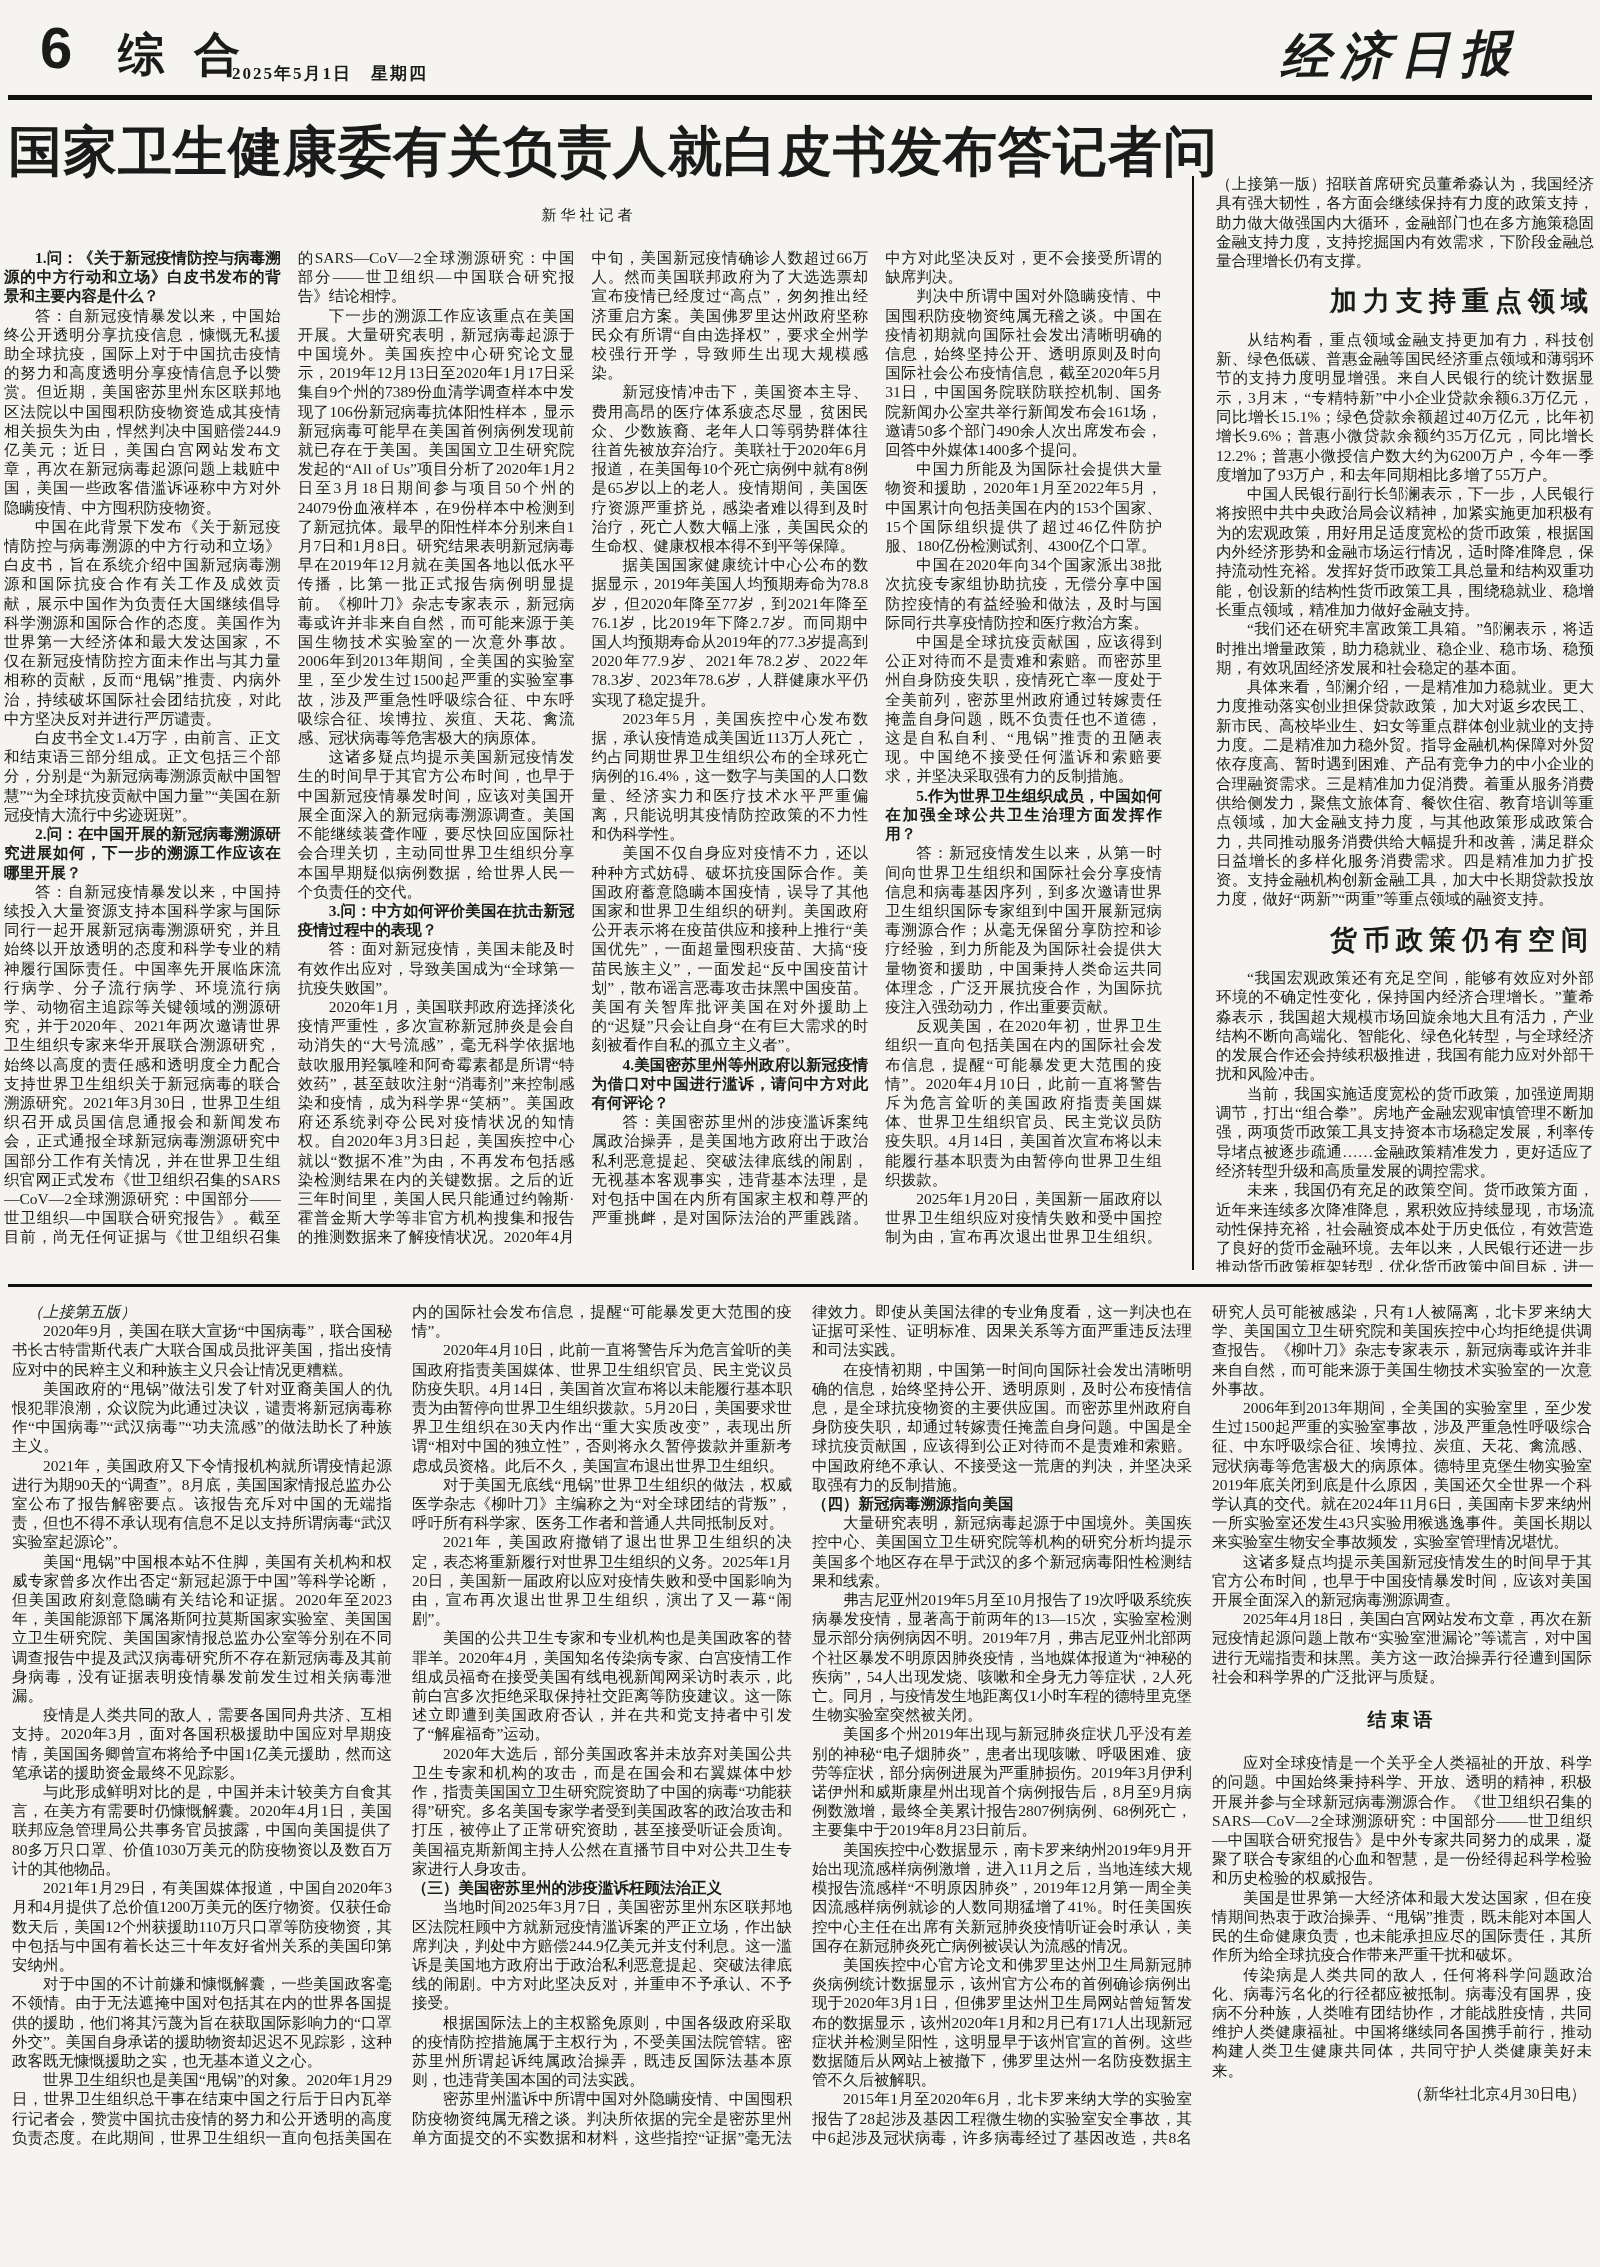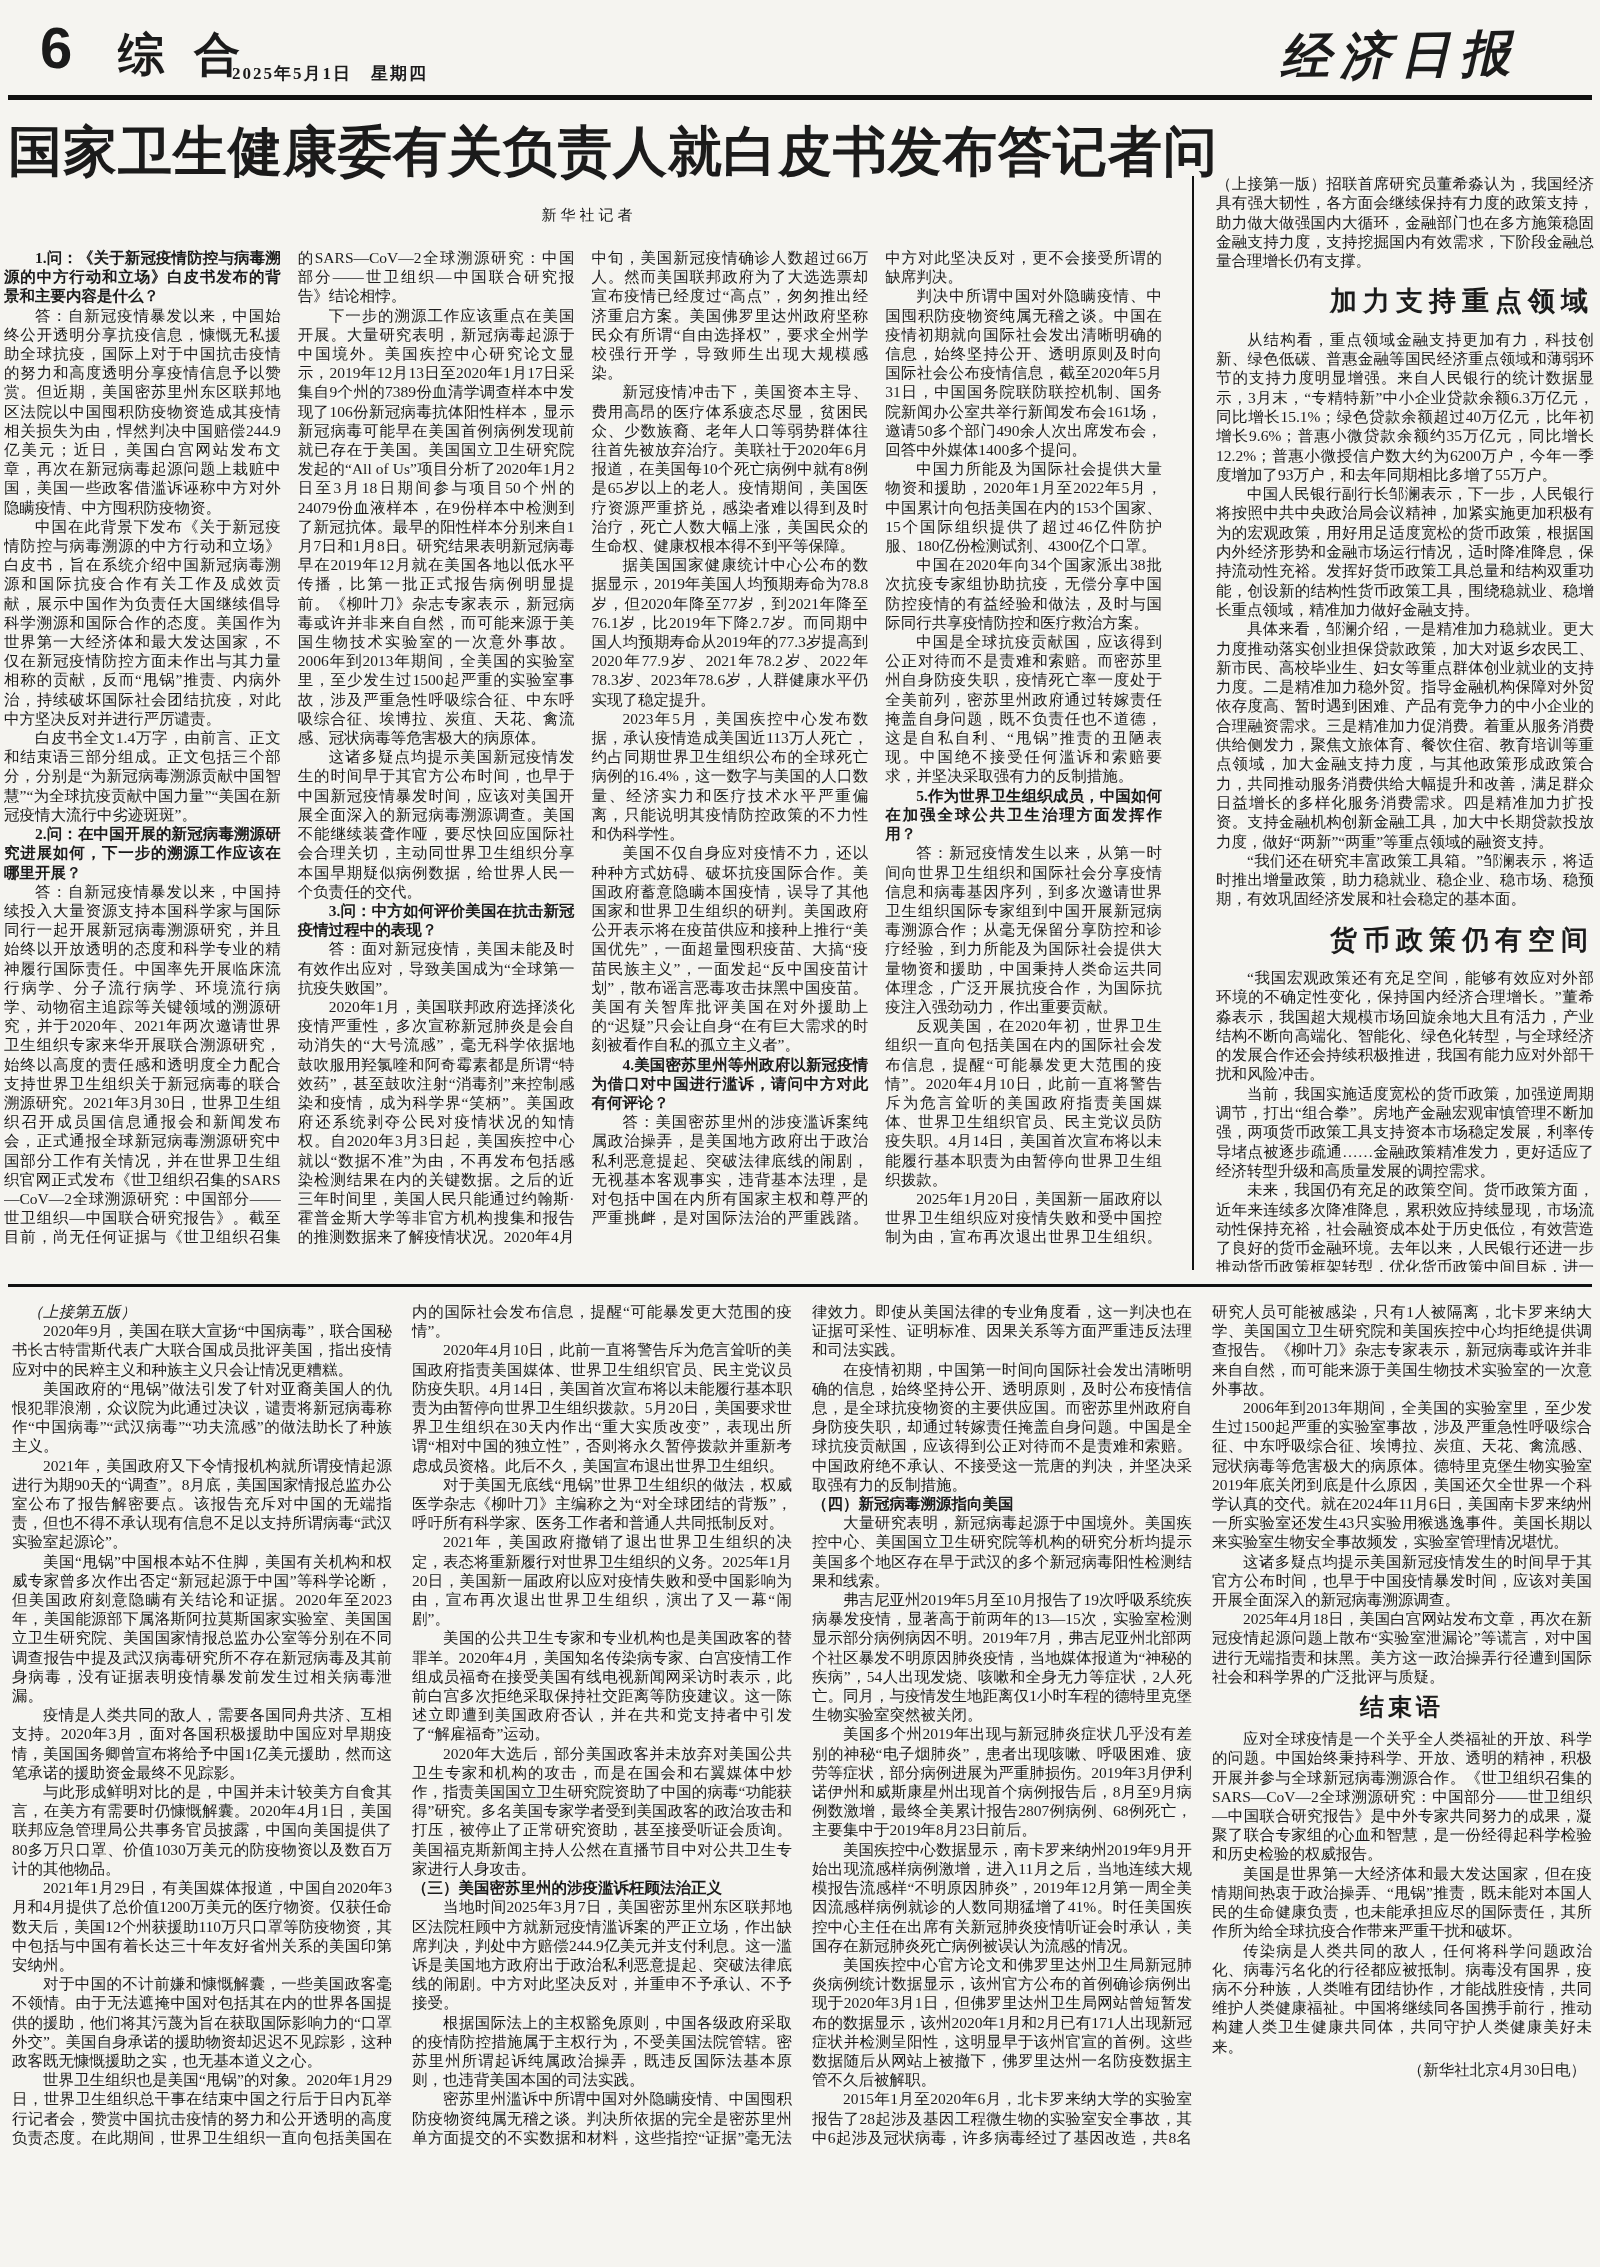--- a/index.html
+++ b/index.html
@@ -30,21 +30,21 @@
   
   .mid-rule{position:absolute;left:8px;right:8px;top:1284px;height:3px;background:#111;}
   .bottom-article{position:absolute;left:12px;top:1302px;width:1580px;height:956px;overflow:hidden;
            column-count:4;column-gap:20px;font-size:15.5px;line-height:19.2px;text-align:justify;}
   
   p{margin:0;}
   .t-p{text-indent:2em;}
   .t-p0{text-indent:0;}
   .t-q{text-indent:2em;font-weight:bold;}
   .t-h{text-indent:0;font-weight:bold;}
-  .t-hc{margin:12px 0;font-weight:bold;text-align:center;font-size:24px;letter-spacing:4px;text-indent:0;font-family:Liberation Serif, serif;}
+  .t-hc{margin:24px 0;font-weight:bold;text-align:center;font-size:19px;letter-spacing:4px;text-indent:0;font-family:Liberation Serif, serif;}
   .t-note{text-indent:1em;font-style:italic;}
   .t-sign{margin-top:4px;text-align:right;padding-right:6px;}
 </style>
 </head>
 <body>
 
 <div class="page">
 
   <div class="pagenum">6</div>
   <div class="section-name">综合</div>
@@ -83,22 +83,22 @@
       <p class="t-p">2025年1月20日，美国新一届政府以世界卫生组织应对疫情失败和受中国控制为由，宣布再次退出世界卫生组织。美国不仅没有深刻反省自身在抗疫中的失误表现，反而在“甩锅”推责的道路上越走越远，这必将进一步损害美国应对新的公共卫生危机的能力。</p>
     </div>
 
   <div class="v-rule"></div>
 
   <div class="sidebar">
       <p class="t-p0">（上接第一版）招联首席研究员董希淼认为，我国经济具有强大韧性，各方面会继续保持有力度的政策支持，助力做大做强国内大循环，金融部门也在多方施策稳固金融支持力度，支持挖掘国内有效需求，下阶段金融总量合理增长仍有支撑。</p>
       <p class="t-head">加力支持重点领域</p>
       <p class="t-p">从结构看，重点领域金融支持更加有力，科技创新、绿色低碳、普惠金融等国民经济重点领域和薄弱环节的支持力度明显增强。来自人民银行的统计数据显示，3月末，“专精特新”中小企业贷款余额6.3万亿元，同比增长15.1%；绿色贷款余额超过40万亿元，比年初增长9.6%；普惠小微贷款余额约35万亿元，同比增长12.2%；普惠小微授信户数大约为6200万户，今年一季度增加了93万户，和去年同期相比多增了55万户。</p>
       <p class="t-p">中国人民银行副行长邹澜表示，下一步，人民银行将按照中共中央政治局会议精神，加紧实施更加积极有为的宏观政策，用好用足适度宽松的货币政策，根据国内外经济形势和金融市场运行情况，适时降准降息，保持流动性充裕。发挥好货币政策工具总量和结构双重功能，创设新的结构性货币政策工具，围绕稳就业、稳增长重点领域，精准加力做好金融支持。</p>
+      <p class="t-p">“我们还在研究丰富政策工具箱。”邹澜表示，将适时推出增量政策，助力稳就业、稳企业、稳市场、稳预期，有效巩固经济发展和社会稳定的基本面。</p>
       <p class="t-p">具体来看，邹澜介绍，一是精准加力稳就业。更大力度推动落实创业担保贷款政策，加大对返乡农民工、新市民、高校毕业生、妇女等重点群体创业就业的支持力度。二是精准加力稳外贸。指导金融机构保障对外贸依存度高、暂时遇到困难、产品有竞争力的中小企业的合理融资需求。三是精准加力促消费。着重从服务消费供给侧发力，聚焦文旅体育、餐饮住宿、教育培训等重点领域，加大金融支持力度，与其他政策形成政策合力，共同推动服务消费供给大幅提升和改善，满足群众日益增长的多样化服务消费需求。四是精准加力扩投资。支持金融机构创新金融工具，加大中长期贷款投放力度，做好“两新”“两重”等重点领域的融资支持。</p>
-      <p class="t-p">“我们还在研究丰富政策工具箱。”邹澜表示，将适时推出增量政策，助力稳就业、稳企业、稳市场、稳预期，有效巩固经济发展和社会稳定的基本面。</p>
       <p class="t-head">货币政策仍有空间</p>
       <p class="t-p">“我国宏观政策还有充足空间，能够有效应对外部环境的不确定性变化，保持国内经济合理增长。”董希淼表示，我国超大规模市场回旋余地大且有活力，产业结构不断向高端化、智能化、绿色化转型，与全球经济的发展合作还会持续积极推进，我国有能力应对外部干扰和风险冲击。</p>
       <p class="t-p">当前，我国实施适度宽松的货币政策，加强逆周期调节，打出“组合拳”。房地产金融宏观审慎管理不断加强，两项货币政策工具支持资本市场稳定发展，利率传导堵点被逐步疏通……金融政策精准发力，更好适应了经济转型升级和高质量发展的调控需求。</p>
       <p class="t-p">未来，我国仍有充足的政策空间。货币政策方面，近年来连续多次降准降息，累积效应持续显现，市场流动性保持充裕，社会融资成本处于历史低位，有效营造了良好的货币金融环境。去年以来，人民银行还进一步推动货币政策框架转型，优化货币政策中间目标，进一步健全市场化的利率调控机制，明示政策利率，强化利率政策执行，业内专家认为，这都有助于进一步增强货币政策调控的有效性。</p>
     </div>
 
   <div class="mid-rule"></div>
 
   <div class="bottom-article">
       <p class="t-note">（上接第五版）</p>

